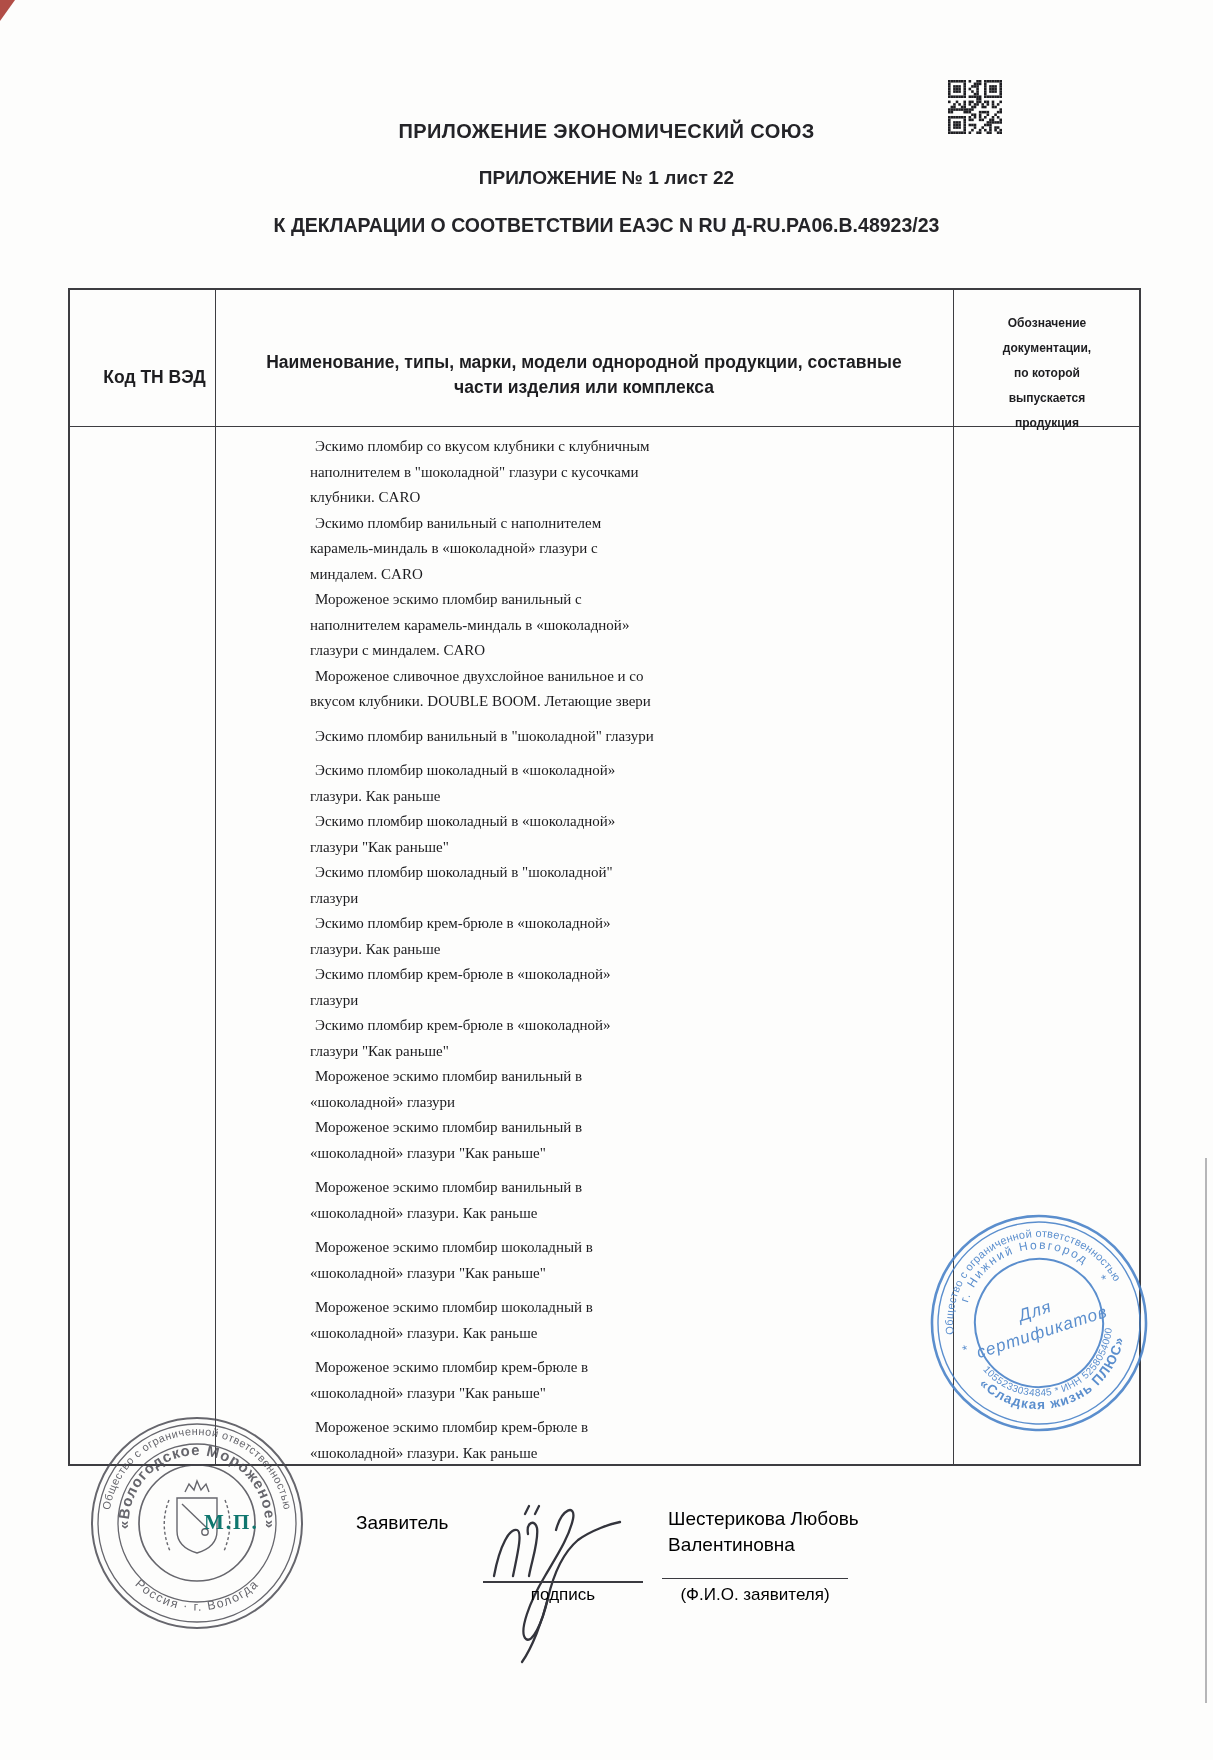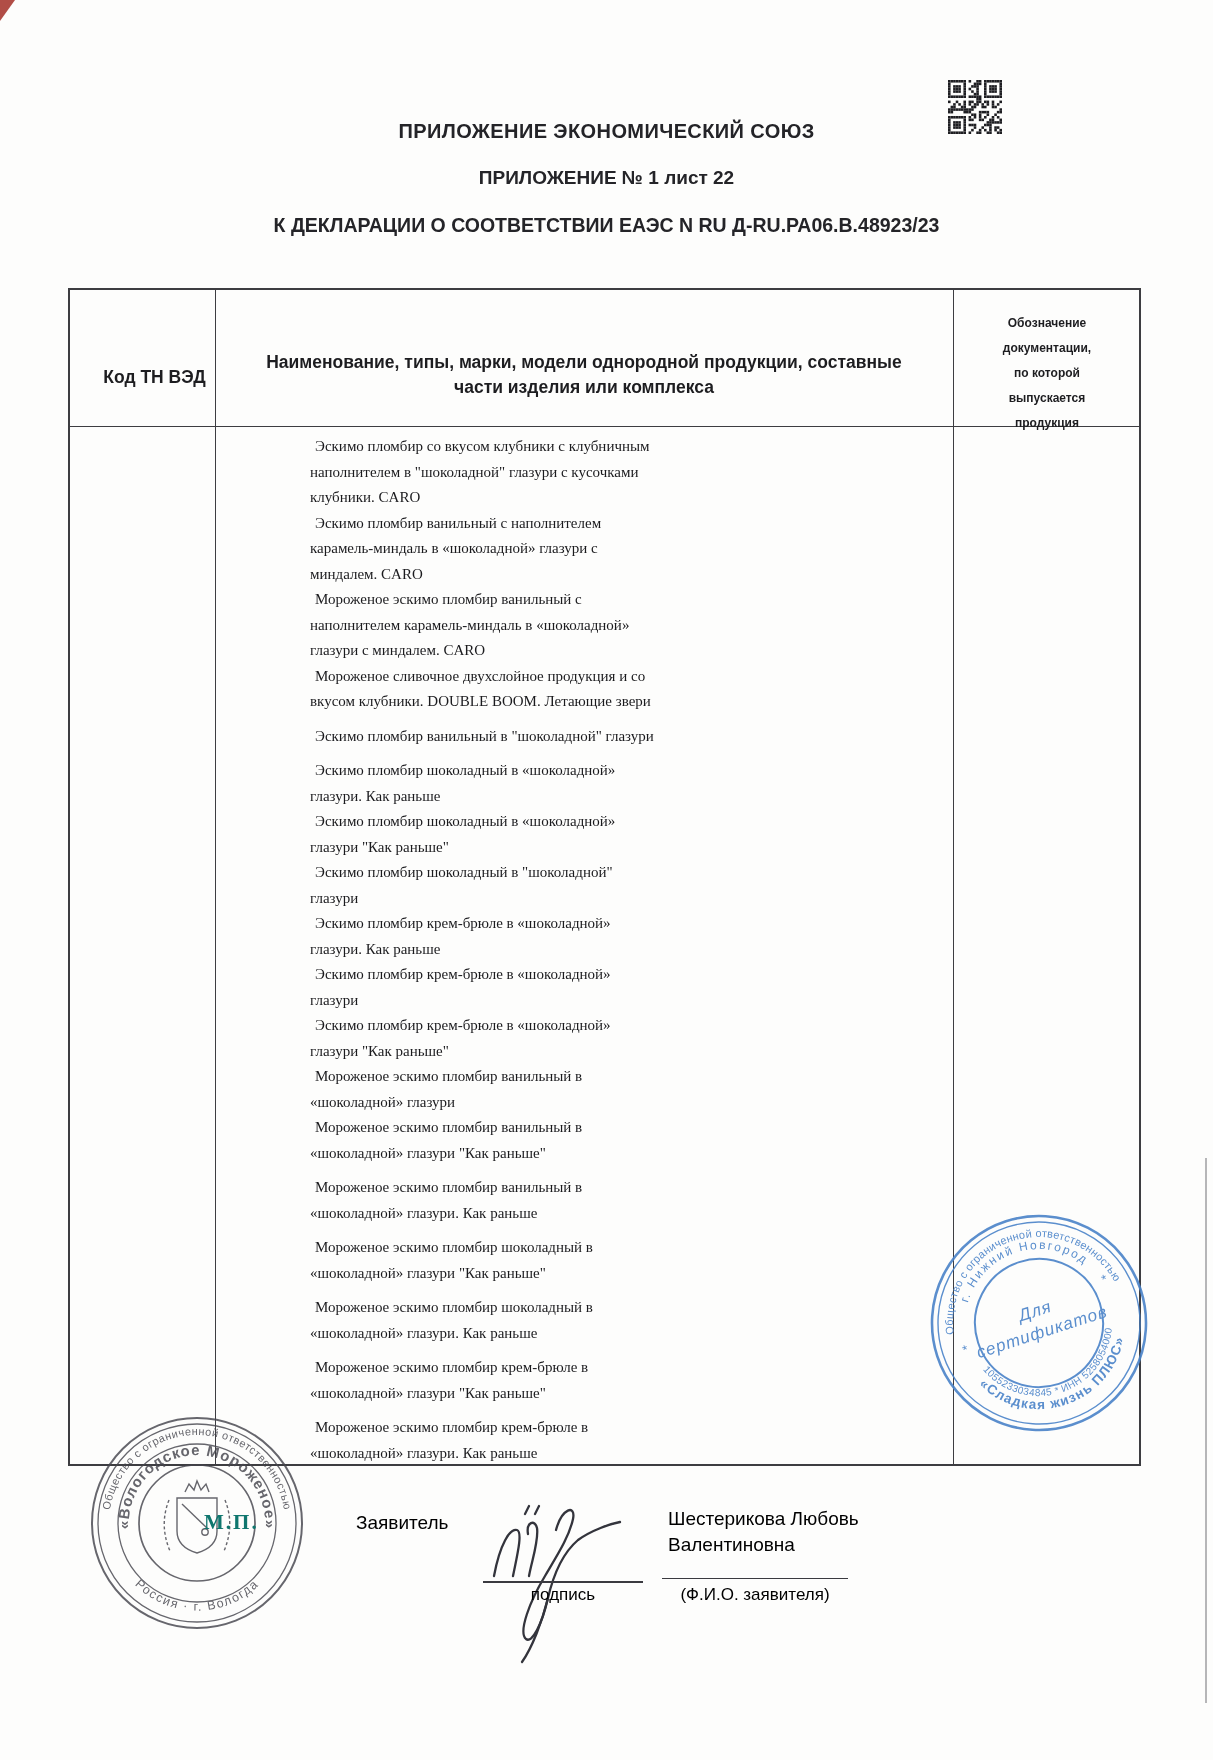--- a/index.html
+++ b/index.html
@@ -310,21 +310,21 @@
     <div class="products">
         <div class="para">Эскимо пломбир со вкусом клубники с клубничным
 наполнителем в "шоколадной" глазури с кусочками
 клубники. CARO</div>
         <div class="para">Эскимо пломбир ванильный с наполнителем
 карамель-миндаль в «шоколадной» глазури с
 миндалем. CARO</div>
         <div class="para">Мороженое эскимо пломбир ванильный с
 наполнителем карамель-миндаль в «шоколадной»
 глазури с миндалем. CARO</div>
-        <div class="para">Мороженое сливочное двухслойное продукция и со
+        <div class="para">Мороженое сливочное двухслойное ванильное и со
 вкусом клубники. DOUBLE BOOM. Летающие звери</div>
         <div class="para gap">Эскимо пломбир ванильный в "шоколадной" глазури</div>
         <div class="para gap">Эскимо пломбир шоколадный в «шоколадной»
 глазури. Как раньше</div>
         <div class="para">Эскимо пломбир шоколадный в «шоколадной»
 глазури "Как раньше"</div>
         <div class="para">Эскимо пломбир шоколадный в "шоколадной"
 глазури</div>
         <div class="para">Эскимо пломбир крем-брюле в «шоколадной»
 глазури. Как раньше</div>

